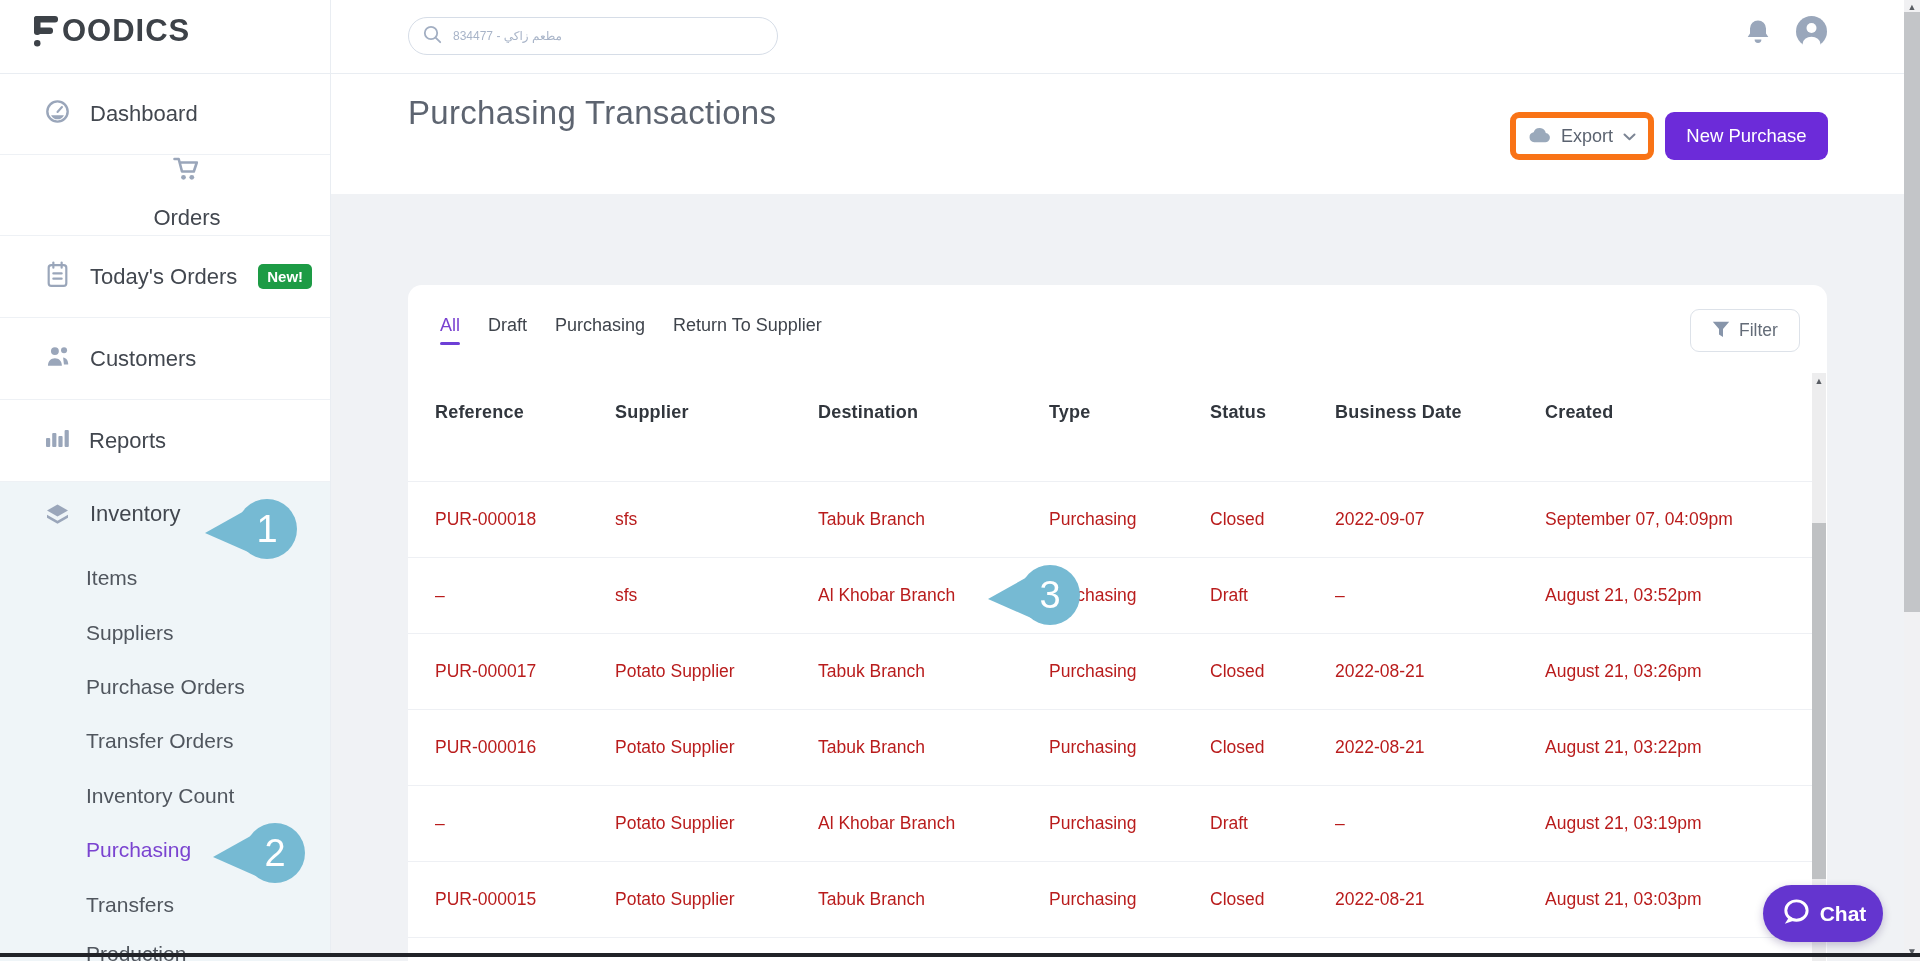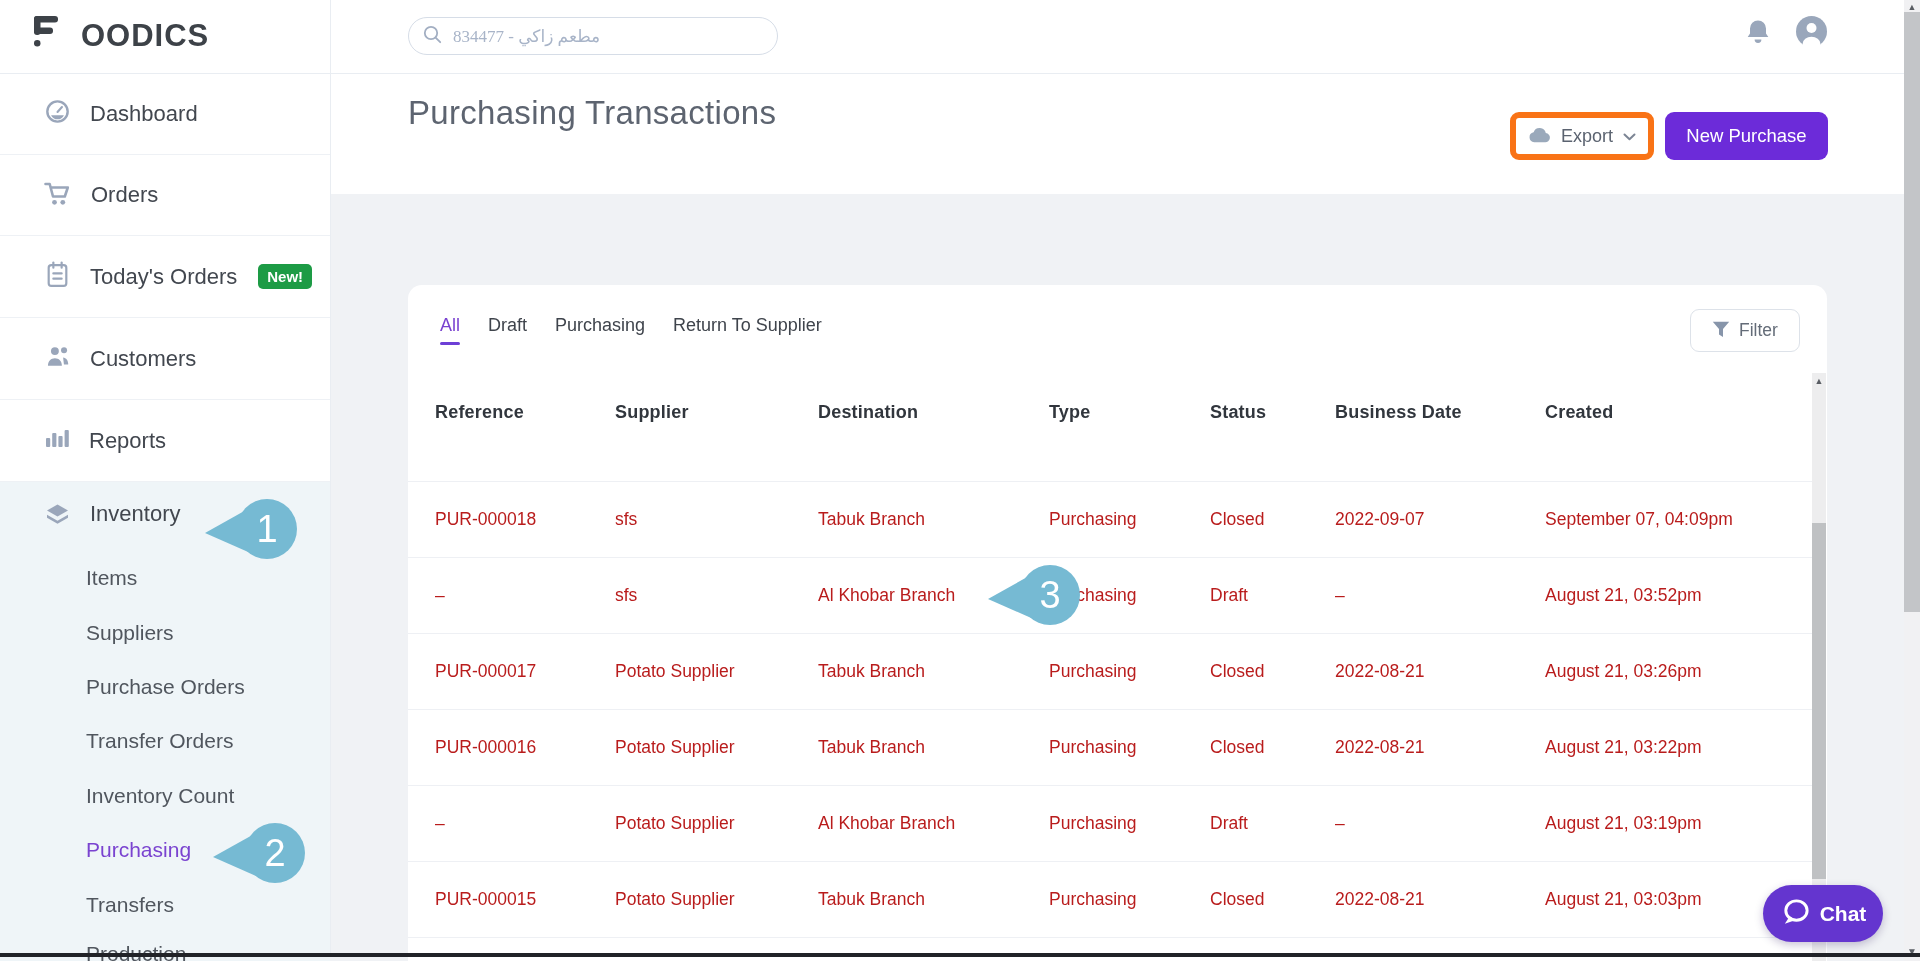--- a/index.html
+++ b/index.html
@@ -1,35 +1,35 @@
 <!DOCTYPE html>
 <html><head>
 <meta charset="utf-8">
 <style>
   html,body{margin:0;padding:0;background:#fff;font-family:"Liberation Sans",sans-serif;}
   .screen{position:relative;width:1920px;height:961px;overflow:hidden;background:#fff;}
 
   
   .topbar{position:absolute;left:0;top:0;width:1904px;height:73px;background:#fff;border-bottom:1px solid #e9edf2;z-index:5;}
-  .logo{position:absolute;left:34px;top:16px;display:flex;align-items:flex-end;gap:20px;cursor:pointer;}
+  .logo{position:absolute;left:34px;top:16px;display:flex;align-items:flex-start;gap:1px;cursor:pointer;}
   .logo-text{font-size:31px;font-weight:800;letter-spacing:1px;color:#3d4248;line-height:30px;}
   .search-box{position:absolute;left:408px;top:17px;width:370px;height:38px;border:1.5px solid #d6dde7;border-radius:19px;background:#fff;display:flex;align-items:center;padding:0 8px 0 14px;box-sizing:border-box;}
-  .search-input{border:none;outline:none;flex:1;font-size:17px;color:#a8b4c8;font-family:Liberation Serif, serif;background:transparent;margin-left:9px;}
+  .search-input{border:none;outline:none;flex:1;font-size:12px;color:#a8b4c8;font-family:Liberation Sans, sans-serif;background:transparent;margin-left:9px;}
   .search-input::placeholder{color:#a8b4c8;}
   .icon-btn{position:absolute;cursor:pointer;background:none;border:none;padding:0;}
   .bell-btn{left:1744px;top:18px;}
   .avatar-btn{left:1796px;top:16px;}
 
   .divider-v{position:absolute;left:330px;top:0;width:1px;height:954px;background:#e9edf2;z-index:6;}
 
   
   .sidebar{position:absolute;left:0;top:73px;width:330px;height:888px;background:#fff;z-index:4;}
   .nav-item{position:absolute;left:0;width:330px;display:flex;align-items:center;padding-left:44px;box-sizing:border-box;gap:19px;border-bottom:1px solid #eef1f5;cursor:pointer;background:#fff;}
   .nav-item .lbl{font-size:22px;color:#42474f;}
-  .ni0{top:0;height:82px;} .ni1{top:82px;height:81px;} .ni2{top:163px;height:82px;} .ni3{top:245px;height:82px;} .ni4{top:327px;height:82px;}
+  .ni0{top:0;height:82px;} .ni1{top:82px;height:81px;flex-direction:column;} .ni2{top:163px;height:82px;} .ni3{top:245px;height:82px;} .ni4{top:327px;height:82px;}
   .badge{background:#1d9b45;color:#fff;font-size:15px;font-weight:700;border-radius:5px;padding:5px 9px;line-height:1;margin-left:2px;}
   .inv-section{position:absolute;left:0;top:409px;width:330px;height:479px;background:#eff5f8;}
   .inv-header{position:absolute;left:0;top:19px;width:330px;height:50px;display:flex;padding-left:44px;box-sizing:border-box;gap:19px;cursor:pointer;}
   .inv-header .lbl{font-size:22px;color:#42474f;}
   .sub-item{position:absolute;left:86px;height:30px;display:flex;align-items:center;font-size:21px;color:#50565e;cursor:pointer;white-space:nowrap;}
   .sub-item.active{color:#7a43d0;}
   .si0{top:81px;} .si1{top:136px;} .si2{top:190px;} .si3{top:244px;} .si4{top:299px;} .si5{top:353px;} .si6{top:408px;} .si7{top:457px;}
 
   
   .main{position:absolute;left:330px;top:73px;width:1574px;height:888px;}

